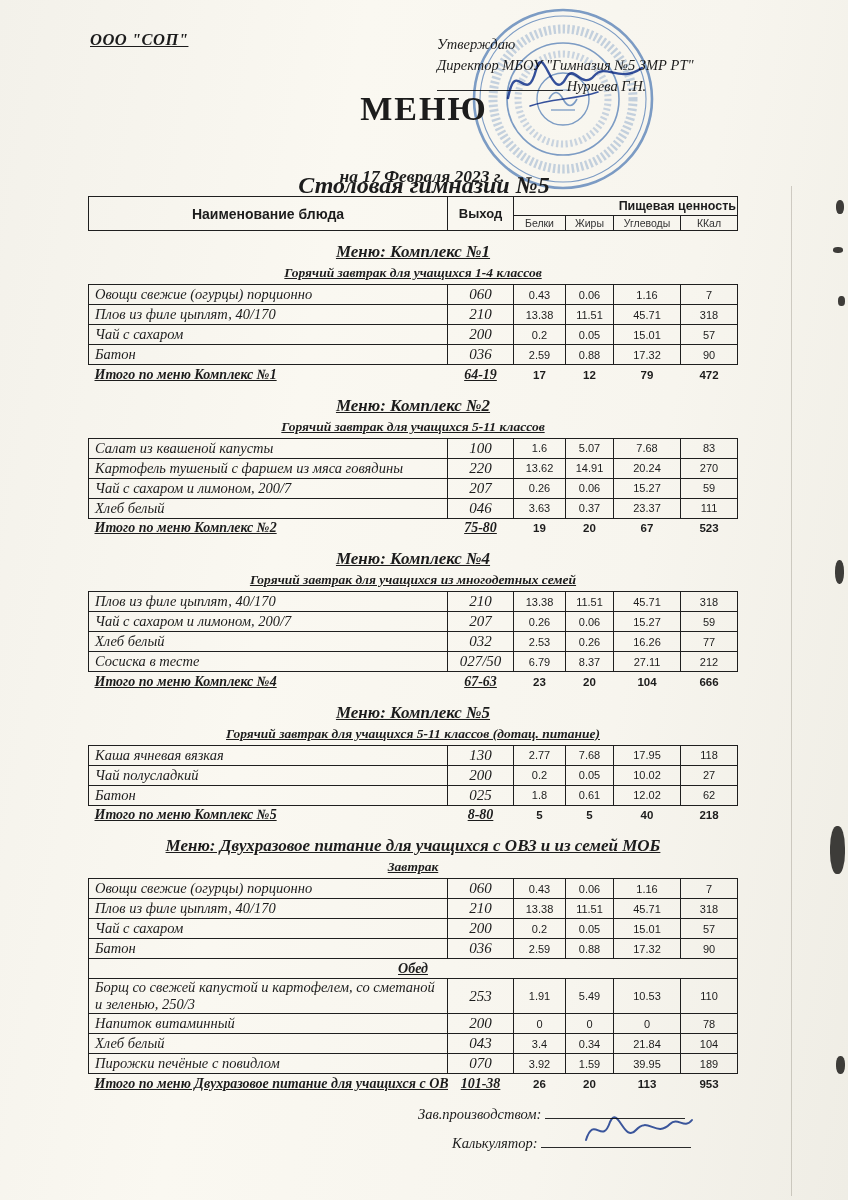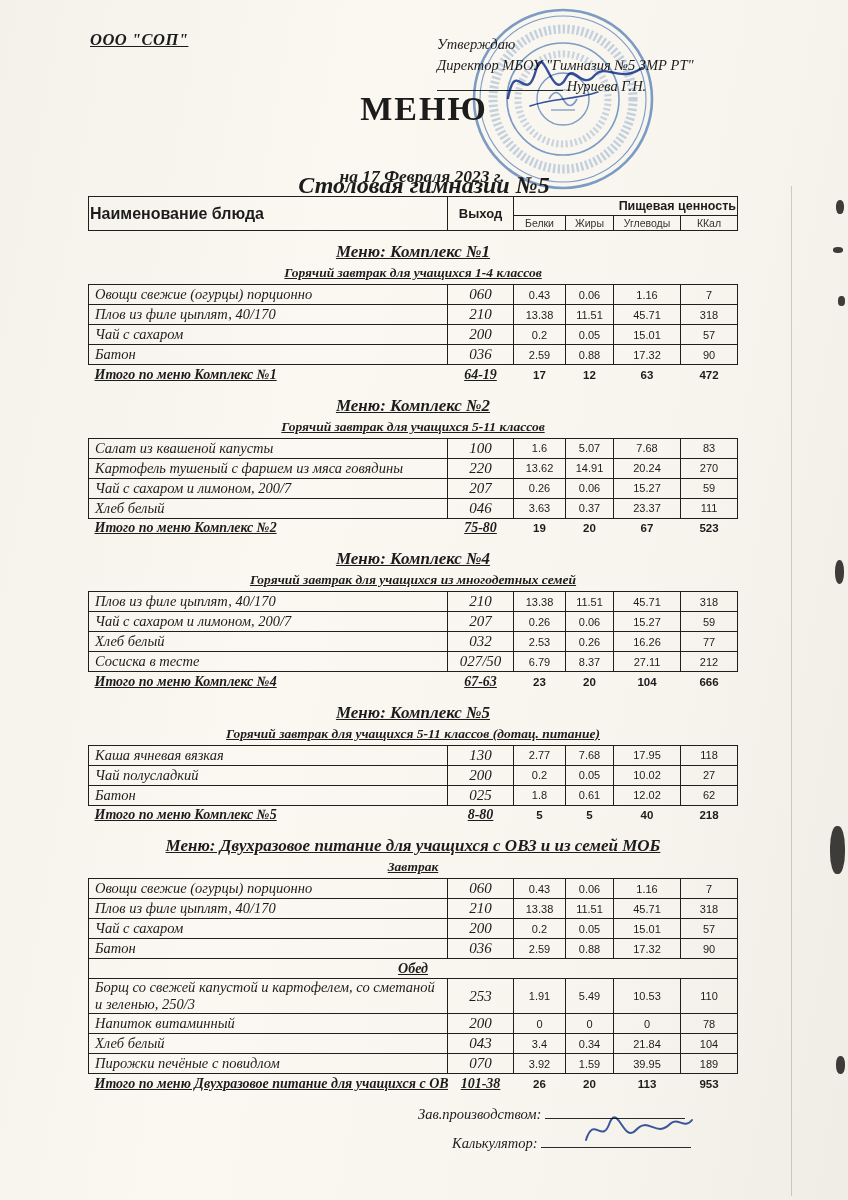--- a/index.html
+++ b/index.html
@@ -38,21 +38,21 @@
     position: absolute; top: 166px; left: 0; width: 844px;
     text-align: center; font-size: 17.5px; font-weight: bold; font-style: italic;
   }
   .stamp { position: absolute; left: 462px; top: 2px; opacity: .72; mix-blend-mode: multiply; }
   .dir-sig { position: absolute; left: 500px; top: 48px; mix-blend-mode: multiply; }
   
   .content { position: absolute; left: 88px; top: 196px; width: 650px; }
   table { border-collapse: collapse; table-layout: fixed; width: 650px; }
   
   .hdr-table td { border: 1.7px solid #1f1f1f; font-family: "Liberation Sans", sans-serif; }
-  .h-dish { font-weight: bold; font-size: 16px; height: 34px; }
+  .h-dish { font-weight: bold; font-size: 14px; text-align: center; height: 34px; }
   .h-out  { font-weight: bold; font-size: 13px; text-align: center; margin-top: 43px; }
   .h-nutr { font-weight: bold; font-size: 12.5px; text-align: right; height: 18px; border-bottom-width: 1px !important; }
   .h-sub  { font-size: 10.5px; text-align: center; height: 15px; color: #333; }
   
   .menu-title {
     text-align: center; font-weight: bold; font-style: italic;
     text-decoration: underline; font-size: 17px; margin: 11px 0 3px;
   }
   .menu-subtitle {
     text-align: center; font-weight: bold; font-style: italic;
@@ -190,21 +190,21 @@
                 <td class="num">2.59</td>
                 <td class="num">0.88</td>
                 <td class="num">17.32</td>
                 <td class="num">90</td>
               </tr>
               <tr class="total">
                 <td class="dish">Итого по меню Комплекс №1</td>
                 <td class="out">64-19</td>
                 <td class="num">17</td>
                 <td class="num">12</td>
-                <td class="num">63</td>
+                <td class="num">79</td>
                 <td class="num">472</td>
               </tr>
             </tbody>
           </table>
         </section>
         <section class="menu-section">
           <div class="menu-title">Меню: Комплекс №2</div>
           <div class="menu-subtitle">Горячий завтрак для учащихся 5-11 классов</div>
           <table class="menu-table">
             <colgroup>

